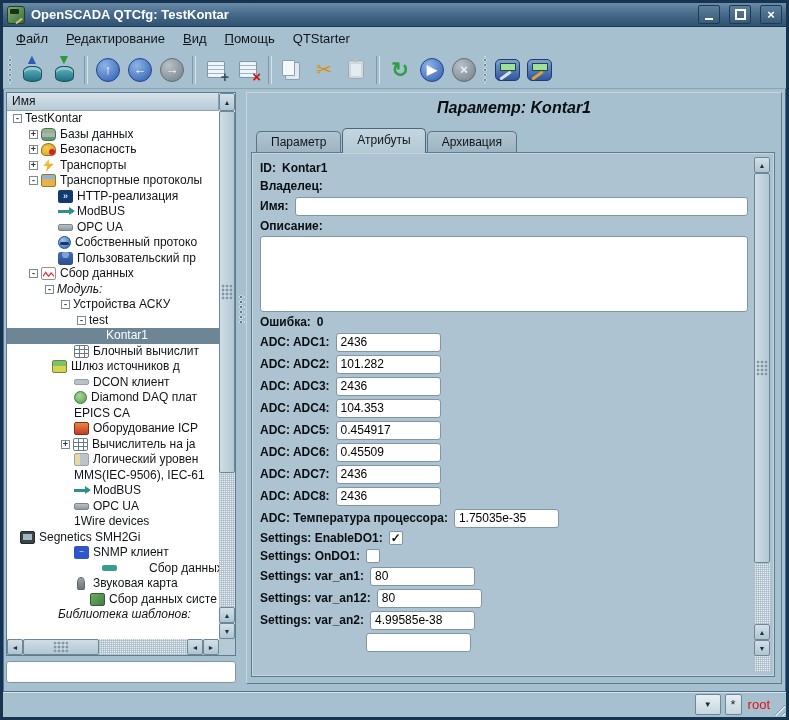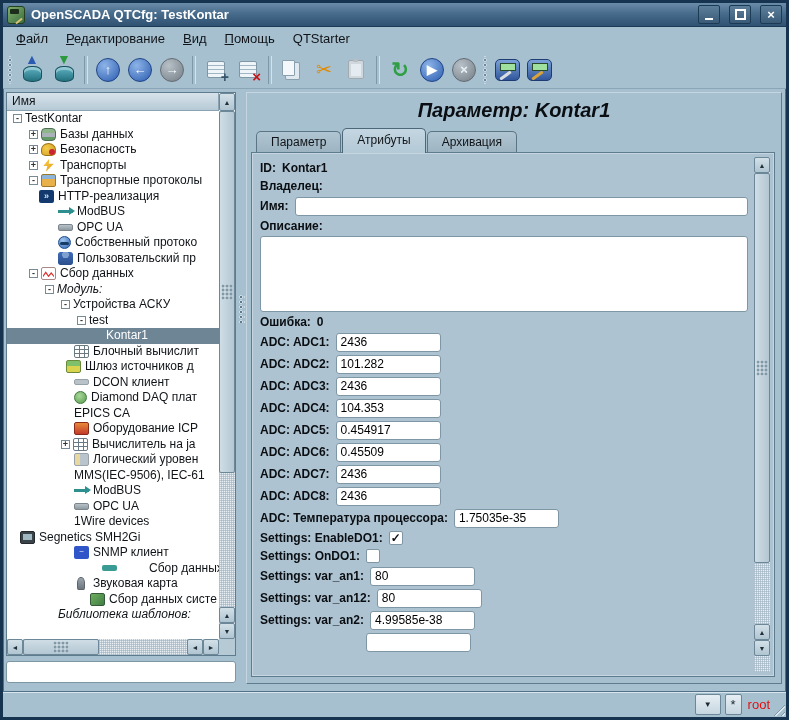--- a/index.html
+++ b/index.html
@@ -105,21 +105,21 @@
   .grip{position:absolute;left:50%;top:50%;transform:translate(-50%,-50%);width:11px;height:15px;
     background-image:radial-gradient(circle at 1.5px 1.5px,#5f7c8e 1px,rgba(255,255,255,.8) 1.3px,transparent 1.7px);background-size:4px 4px;}
   .grip.h{width:15px;height:11px;}
   #treesearch{position:absolute;left:6px;top:661px;width:230px;height:22px;border:1px solid #7f96a4;border-radius:3px;
     background:#fff;box-sizing:border-box;font-size:12px;padding:0 4px;font-family:"Liberation Sans",sans-serif;}
   #splitdots{position:absolute;left:239px;top:295px;width:6px;height:28px;
     background-image:radial-gradient(circle at 2px 2px,#5f7c8e 1px,rgba(255,255,255,.8) 1.4px,transparent 1.8px);background-size:5px 5px;}
   
   #rpanel{position:absolute;left:246px;top:92px;width:536px;height:592px;background:#a7c0d0;
     border-left:1px solid #c6d6e0;border-top:1px solid #c6d6e0;border-right:1px solid #5f7c8e;border-bottom:1px solid #5f7c8e;box-sizing:border-box;}
-  #rtitle{position:absolute;left:0;right:0;top:6px;text-align:center;font-size:20px;font-weight:bold;font-style:italic;color:#0a0e12;}
+  #rtitle{position:absolute;left:0;right:0;top:6px;text-align:center;font-size:16px;font-weight:bold;font-style:italic;color:#0a0e12;}
   #tabbar{position:absolute;left:9px;top:37px;height:23px;display:flex;align-items:flex-end;}
   .tab{font-size:12px;color:#101418;padding:3px 14px 4px;border:1px solid #5a7585;border-bottom:none;border-radius:5px 5px 0 0;
     background:linear-gradient(#b0c5d2,#9bb2c0);margin-right:1px;position:relative;top:1px;height:15px;}
   .tab.active{background:linear-gradient(#c4d6e1,#b3c9d6);padding:4px 14px 5px;top:0;z-index:3;border-color:#4c6split;border-color:#4c6878;}
   #tabframe{position:absolute;left:4px;top:59px;right:6px;bottom:6px;border:1px solid #5f7c8e;box-shadow:inset 0 0 0 1px #c6d6e0;background:#aec3d1;}
   #formview{position:absolute;left:6px;top:5px;width:492px;bottom:5px;overflow:hidden;}
   #attr-form{display:flex;flex-direction:column;gap:2px;padding:2px 0 0 2px;}
   .frow{display:flex;align-items:center;gap:6px;min-height:20px;flex:none;}
   .srow{min-height:16px;}
   .flabel{font-size:12px;color:#0a0e12;white-space:nowrap;font-weight:bold;}
@@ -266,21 +266,21 @@
         <div class="trow" style="padding-left: 22px;">
           <span class="exp">+</span>
           <span class="ic ic-transports"></span>
           <span class="tlabel">Транспорты</span>
         </div>
         <div class="trow" style="padding-left: 22px;">
           <span class="exp">-</span>
           <span class="ic ic-protocols-folder"></span>
           <span class="tlabel">Транспортные протоколы</span>
         </div>
-        <div class="trow" style="padding-left: 19px;">
+        <div class="trow" style="padding-left: 38px;">
           <span class="slot"></span>
           <span class="ic ic-http"></span>
           <span class="tlabel">HTTP-реализация</span>
         </div>
         <div class="trow" style="padding-left: 38px;">
           <span class="slot"></span>
           <span class="ic ic-modbus"></span>
           <span class="tlabel">ModBUS</span>
         </div>
         <div class="trow" style="padding-left: 38px;">
@@ -317,21 +317,21 @@
         </div>
         <div class="trow sel" style="padding-left: 86px;">
           <span class="slot"></span>
           <span class="tlabel">Kontar1</span>
         </div>
         <div class="trow" style="padding-left: 54px;">
           <span class="slot"></span>
           <span class="ic ic-block-calc"></span>
           <span class="tlabel">Блочный вычислит</span>
         </div>
-        <div class="trow" style="padding-left: 46px;">
+        <div class="trow" style="padding-left: 32px;">
           <span class="slot"></span>
           <span class="ic ic-gateway"></span>
           <span class="tlabel">Шлюз источников д</span>
         </div>
         <div class="trow" style="padding-left: 54px;">
           <span class="slot"></span>
           <span class="ic ic-dcon"></span>
           <span class="tlabel">DCON клиент</span>
         </div>
         <div class="trow" style="padding-left: 54px;">

